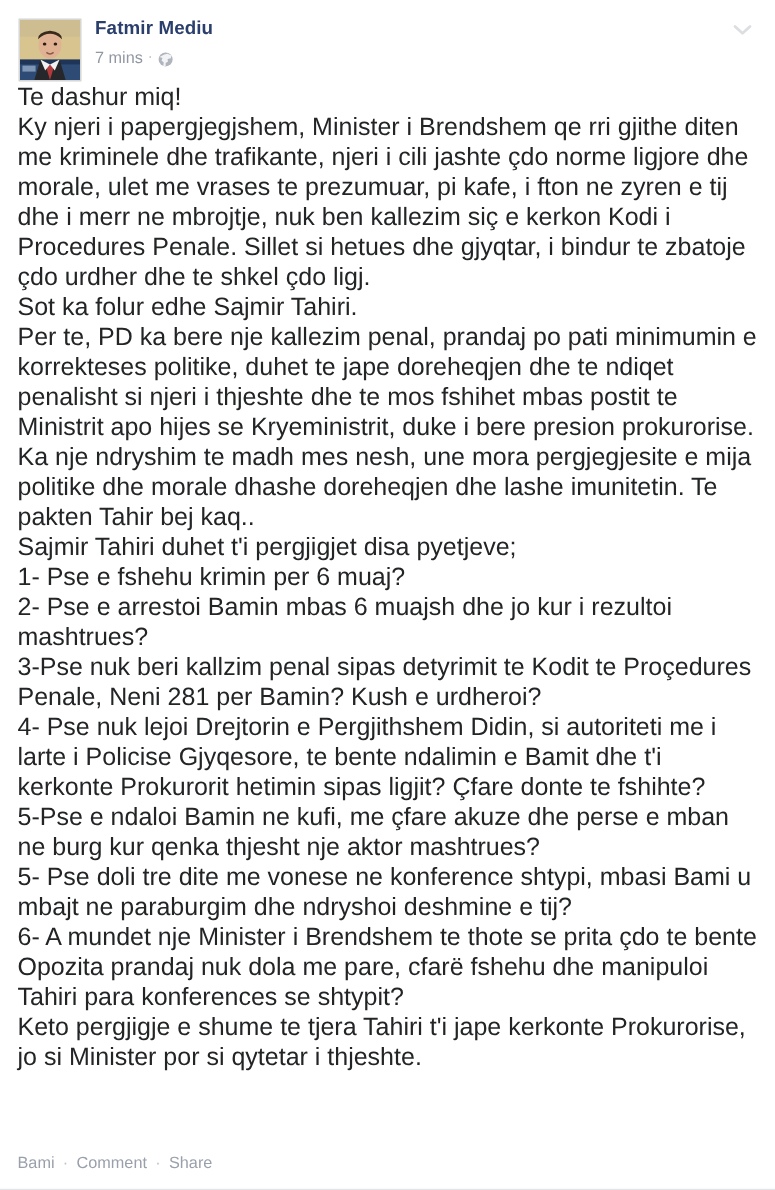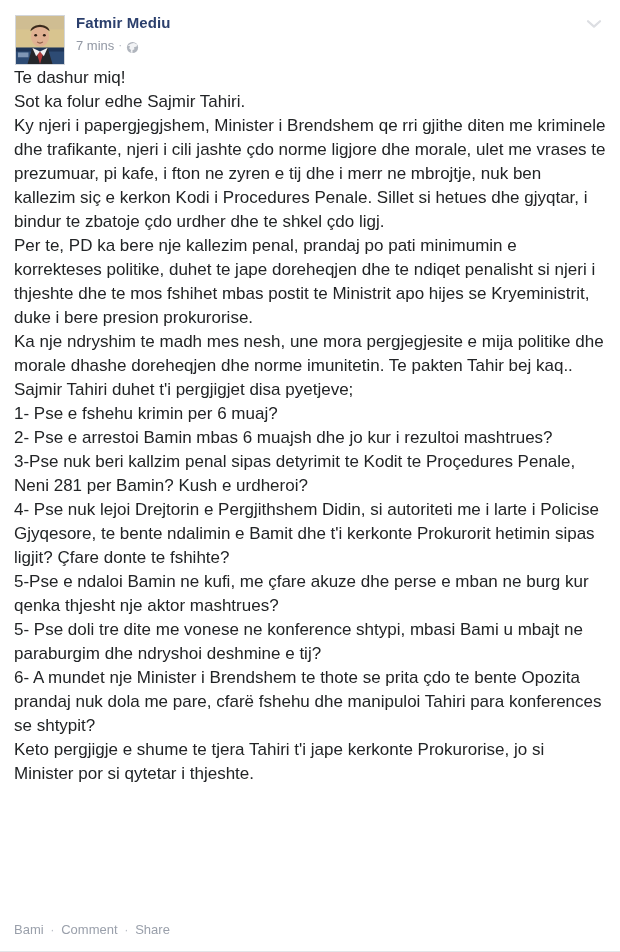--- a/index.html
+++ b/index.html
@@ -91,21 +91,21 @@
     height: 24px;
     display: flex;
     align-items: center;
     justify-content: center;
   }
   .chevron-button svg { display: block; }
 
   
   .post-body {
     padding: 0 14px 0 14px;
-    font-size: 17px;
+    font-size: 20px;
     line-height: 24px;
     color: #222426;
   }
   .post-body p {
     margin: 0;
     padding: 0;
     word-wrap: break-word;
   }
 
   
@@ -182,24 +182,24 @@
     <div class="chevron-button">
       <svg width="16" height="10" viewBox="0 0 16 10">
         <path d="M2 2.2 L8 7.6 L14 2.2" stroke="#dcdee2" stroke-width="2.2" fill="none" stroke-linecap="round" stroke-linejoin="round"></path>
       </svg>
     </div>
 
   </div>
 
   <div class="post-body">
     <p>Te dashur miq!</p>
+    <p>Ky njeri i papergjegjshem, Minister i Brendshem qe rri gjithe diten me kriminele dhe trafikante, njeri i cili jashte çdo norme ligjore dhe morale, ulet me vrases te prezumuar, pi kafe, i fton ne zyren e tij dhe i merr ne mbrojtje, nuk ben kallezim siç e kerkon Kodi i Procedures Penale. Sillet si hetues dhe gjyqtar, i bindur te zbatoje çdo urdher dhe te shkel çdo ligj.</p>
     <p>Sot ka folur edhe Sajmir Tahiri.</p>
-    <p>Ky njeri i papergjegjshem, Minister i Brendshem qe rri gjithe diten me kriminele dhe trafikante, njeri i cili jashte çdo norme ligjore dhe morale, ulet me vrases te prezumuar, pi kafe, i fton ne zyren e tij dhe i merr ne mbrojtje, nuk ben kallezim siç e kerkon Kodi i Procedures Penale. Sillet si hetues dhe gjyqtar, i bindur te zbatoje çdo urdher dhe te shkel çdo ligj.</p>
     <p>Per te, PD ka bere nje kallezim penal, prandaj po pati minimumin e korrekteses politike, duhet te jape doreheqjen dhe te ndiqet penalisht si njeri i thjeshte dhe te mos fshihet mbas postit te Ministrit apo hijes se Kryeministrit, duke i bere presion prokurorise.</p>
-    <p>Ka nje ndryshim te madh mes nesh, une mora pergjegjesite e mija politike dhe morale dhashe doreheqjen dhe norme imunitetin. Te pakten Tahir bej kaq..</p>
+    <p>Ka nje ndryshim te madh mes nesh, une mora pergjegjesite e mija politike dhe morale dhashe doreheqjen dhe lashe imunitetin. Te pakten Tahir bej kaq..</p>
     <p>Sajmir Tahiri duhet t'i pergjigjet disa pyetjeve;</p>
     <p>1- Pse e fshehu krimin per 6 muaj?</p>
     <p>2- Pse e arrestoi Bamin mbas 6 muajsh dhe jo kur i rezultoi mashtrues?</p>
     <p>3-Pse nuk beri kallzim penal sipas detyrimit te Kodit te Proçedures Penale, Neni 281 per Bamin? Kush e urdheroi?</p>
     <p>4- Pse nuk lejoi Drejtorin e Pergjithshem Didin, si autoriteti me i larte i Policise Gjyqesore, te bente ndalimin e Bamit dhe t'i kerkonte Prokurorit hetimin sipas ligjit? Çfare donte te fshihte?</p>
     <p>5-Pse e ndaloi Bamin ne kufi, me çfare akuze dhe perse e mban ne burg kur qenka thjesht nje aktor mashtrues?</p>
     <p>5- Pse doli tre dite me vonese ne konference shtypi, mbasi Bami u mbajt ne paraburgim dhe ndryshoi deshmine e tij?</p>
     <p>6- A mundet nje Minister i Brendshem te thote se prita çdo te bente Opozita prandaj nuk dola me pare, cfarë fshehu dhe manipuloi Tahiri para konferences se shtypit?</p>
     <p>Keto pergjigje e shume te tjera Tahiri t'i jape kerkonte Prokurorise, jo si Minister por si qytetar i thjeshte.</p>
   </div>

